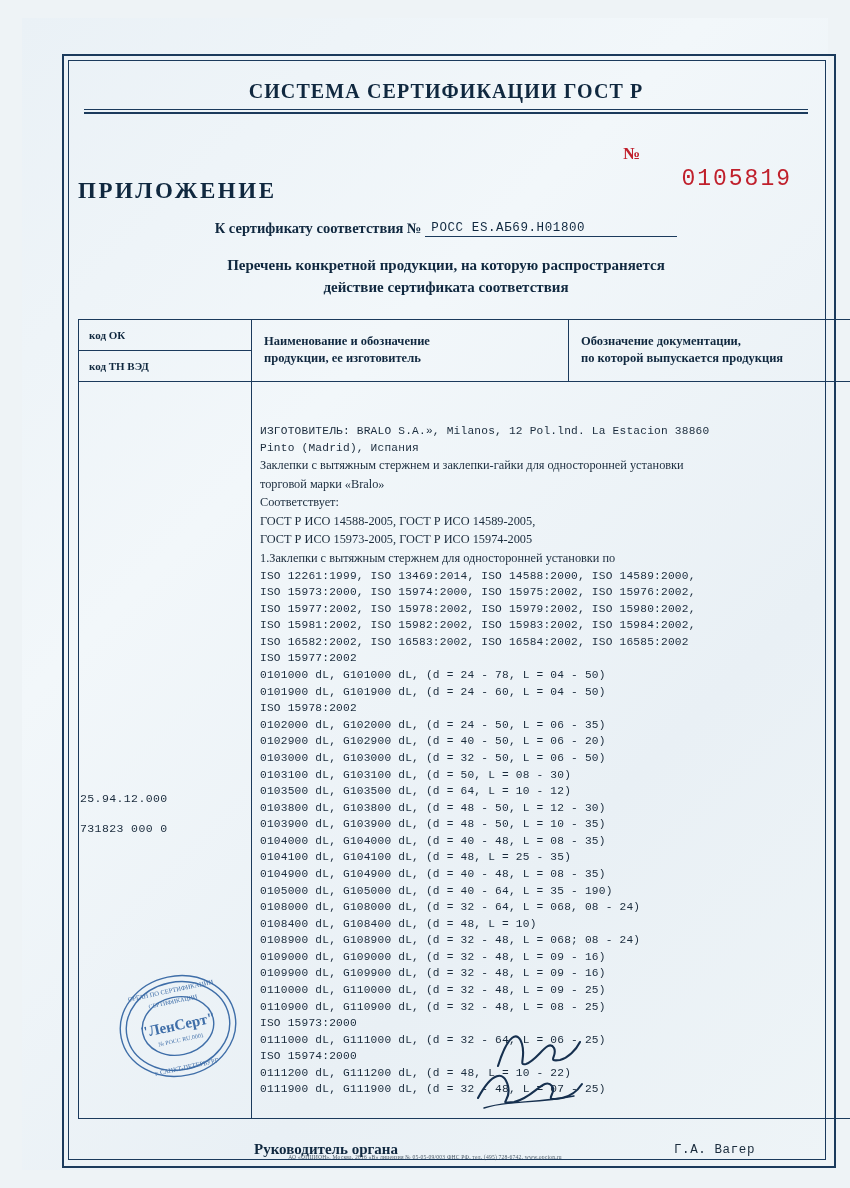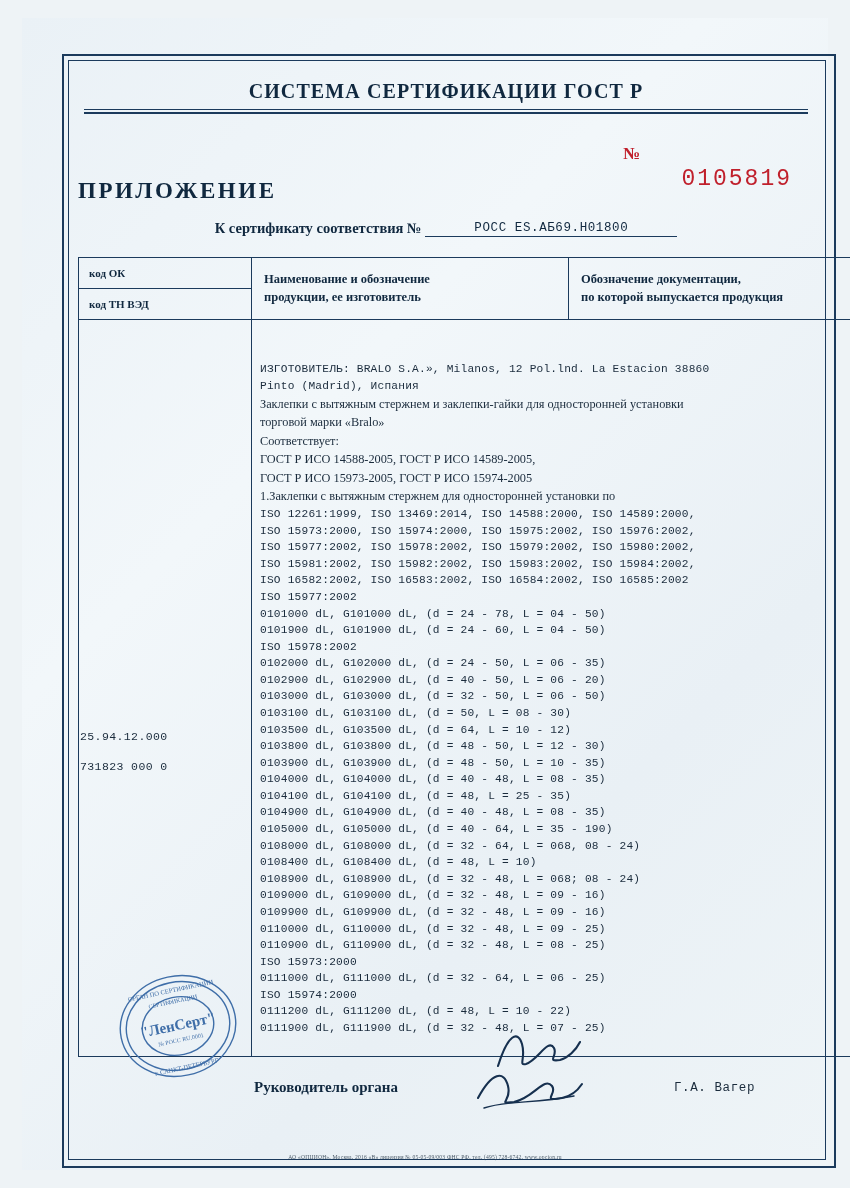--- a/index.html
+++ b/index.html
@@ -21,21 +21,21 @@
   .numline{position:relative;height:34px;margin-top:24px;}
   .numlabel{position:absolute;right:174px;top:6px;font-size:17px;color:#c0202c;font-weight:bold;}
   .numval{position:absolute;right:22px;top:0;font-size:23px;color:#c0202c;font-family:"Liberation Mono",monospace;letter-spacing:2px;margin-top:28px;}
 
   .title{text-align:left;font-size:23px;font-weight:bold;letter-spacing:2.5px;color:#10283f;margin-top:6px;}
 
   .certline{text-align:center;margin-top:16px;font-size:14.5px;font-weight:bold;color:#10283f;}
   .certline .lbl{vertical-align:bottom;}
   .certline .val{display:inline-block;min-width:240px;border-bottom:1px solid #1b3a5c;
                  font-family:"Liberation Mono",monospace;font-size:12.5px;font-weight:normal;
-                 letter-spacing:.6px;text-align:center;padding:0 6px 1px;vertical-align:bottom;}
+                 letter-spacing:.6px;text-align:left;padding:0 6px 1px;vertical-align:bottom;}
 
   .subtitle{text-align:center;margin-top:18px;font-size:15px;font-weight:bold;line-height:1.45;color:#10283f;}
 
   table.ptab{margin-top:20px;border-collapse:collapse;width:736px;table-layout:fixed;}
   table.ptab td{border:1px solid #1b3a5c;vertical-align:middle;}
   .c1{width:152px;}
   .c2{width:292px;}
   .c3{width:292px;}
   .codecell{font-size:11px;font-weight:bold;padding:9px 10px;color:#10283f;}
   .hcell{font-size:12.5px;font-weight:bold;line-height:1.4;padding:8px 12px;color:#10283f;}
@@ -85,20 +85,22 @@
         <div class="numval">0105819</div>
       </div>
 
       <div class="title">ПРИЛОЖЕНИЕ</div>
 
       <div class="certline">
         <span class="lbl">К сертификату соответствия №</span>
         <span class="val">РОСС ES.АБ69.Н01800</span>
       </div>
 
+      <div class="subtitle" style="white-space:pre-line;">Перечень конкретной продукции, на которую распространяется
+действие сертификата соответствия</div>
 
       <table class="ptab">
         <tbody>
             <tr>
           <td class="c1 codecell">код ОК</td>
           <td class="c2 hcell" rowspan="2" style="white-space:pre-line;">Наименование и обозначение
 продукции, ее изготовитель</td>
           <td class="c3 hcell" rowspan="2" style="white-space:pre-line;">Обозначение документации,
 по которой выпускается продукция</td>
         </tr>

